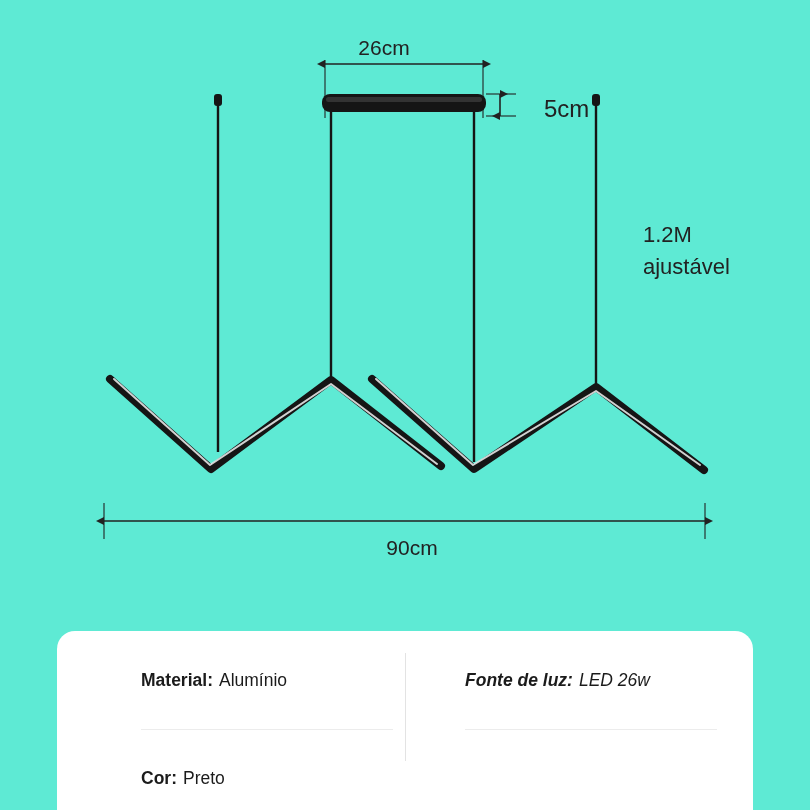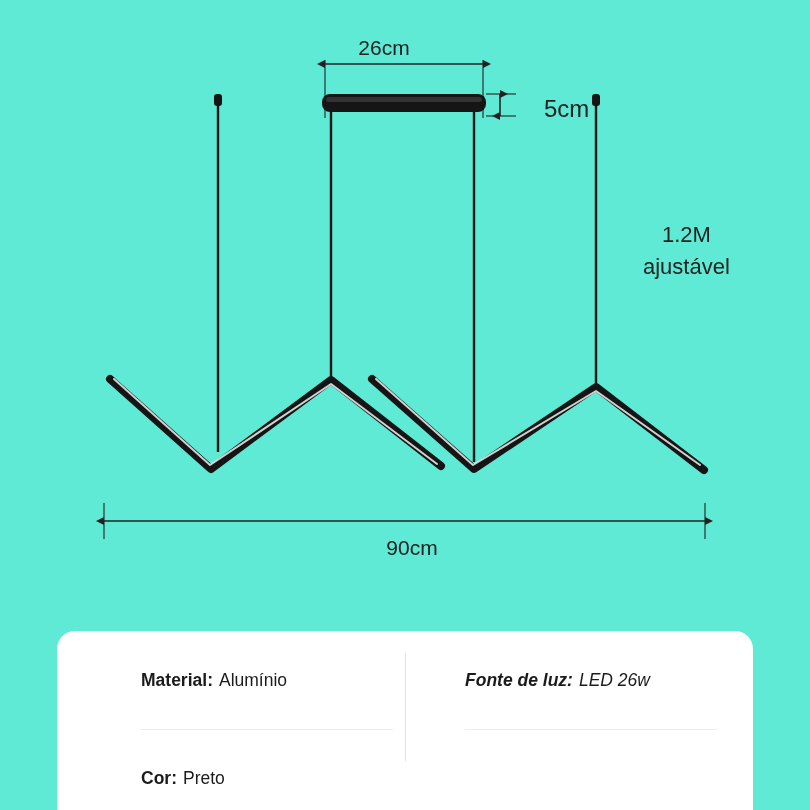--- a/index.html
+++ b/index.html
@@ -47,21 +47,21 @@
     left: 404px;
     top: 536px;
     transform: translateX(-50%);
     margin-left: 8px;
   }
   #label-adjust {
     left: 643px;
     top: 219px;
     font-size: 22px;
     line-height: 32px;
-    text-align: center;
+    text-align: left;
   }
   #label-adjust .line2 {
     display: block;
   }
   #spec-card {
     position: absolute;
     left: 57px;
     top: 631px;
     width: 696px;
     height: 196px;

